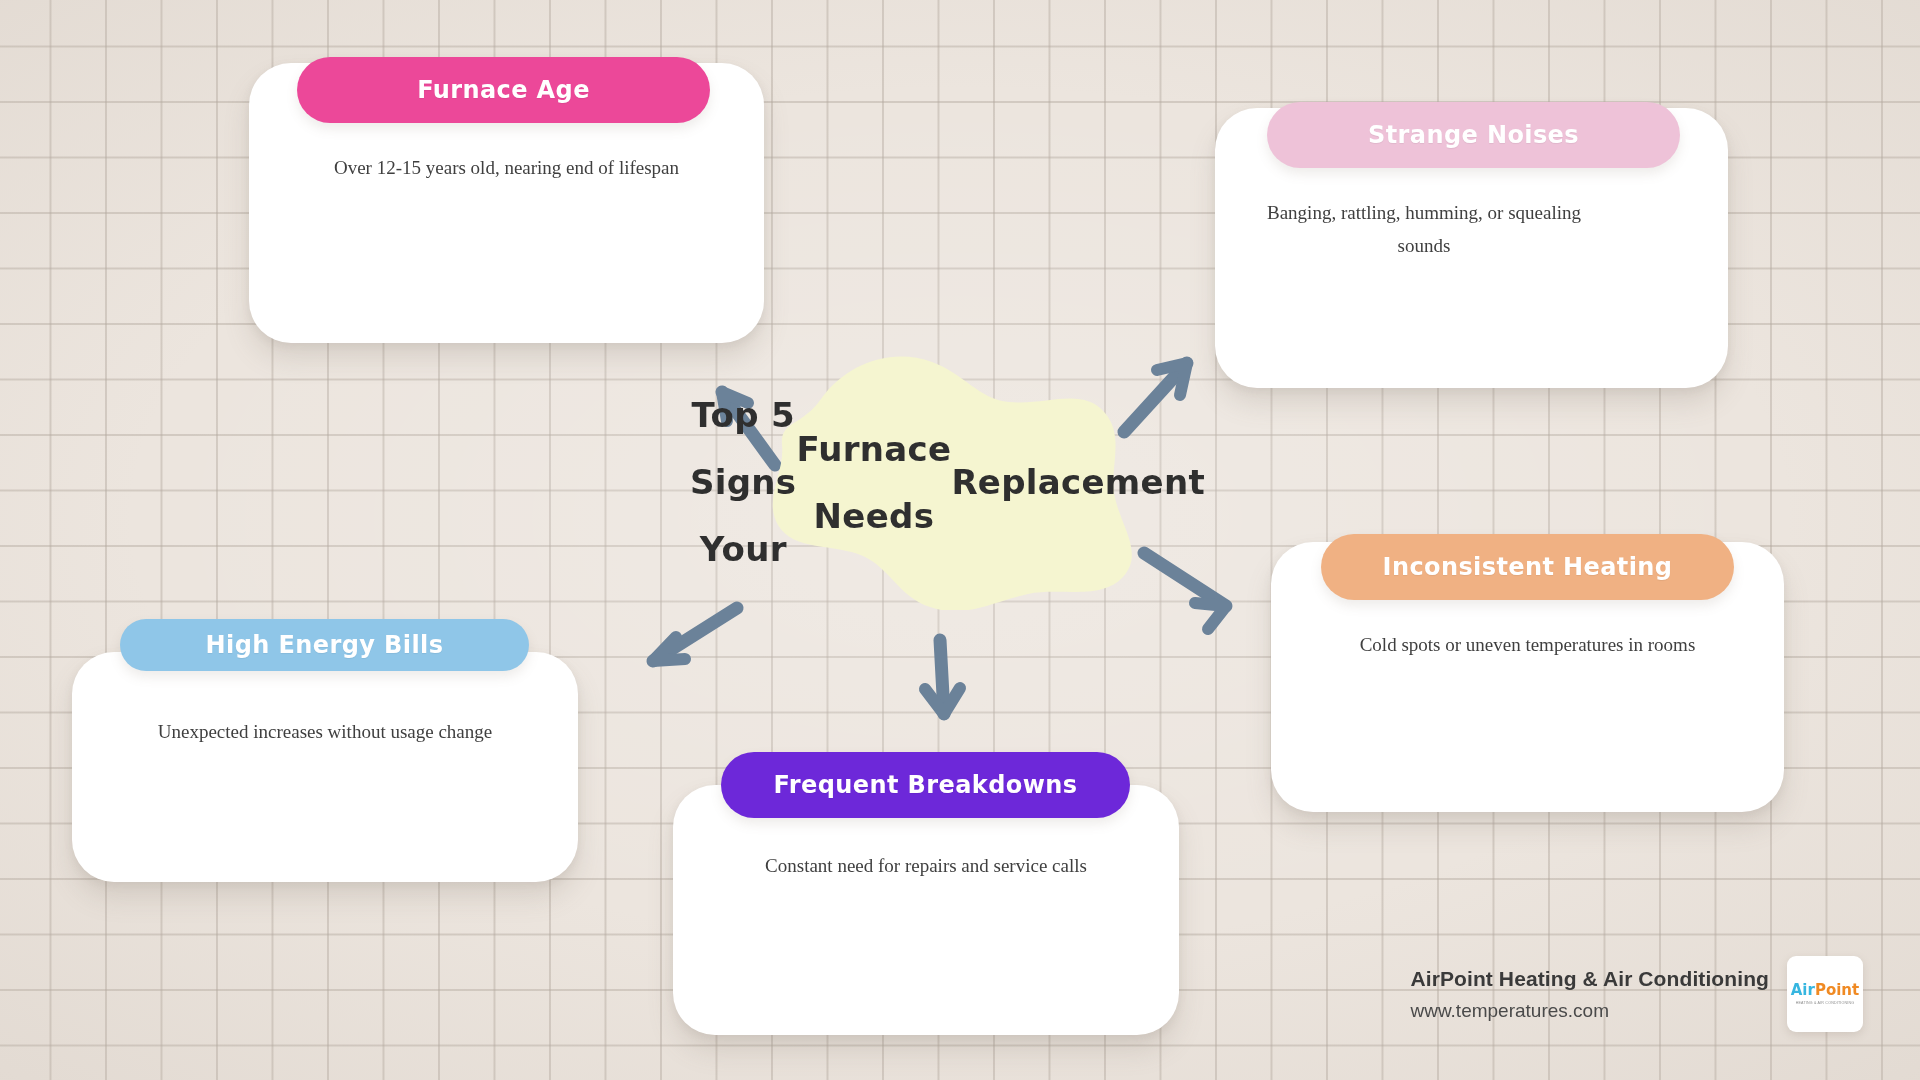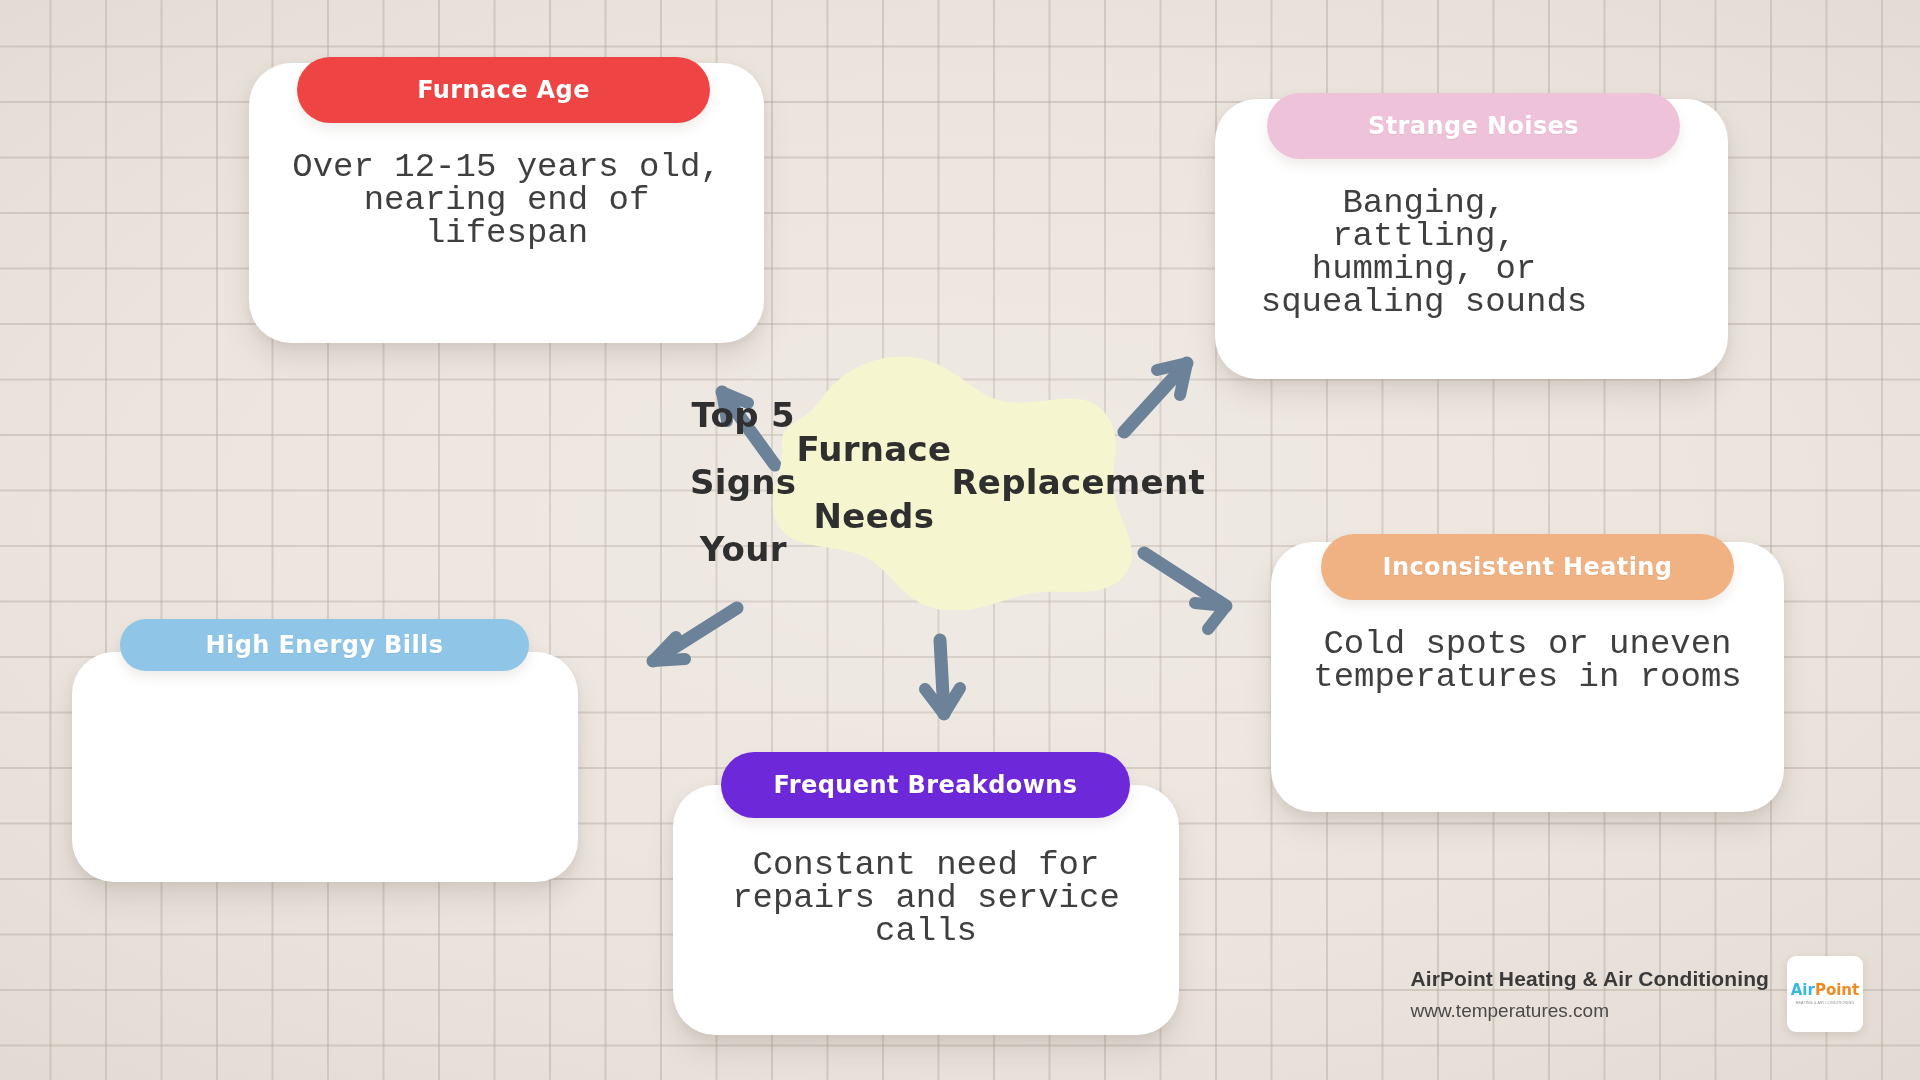--- a/index.html
+++ b/index.html
@@ -27,23 +27,23 @@
   .card-body{
     position:absolute;left:0;top:0;
     background:#fff;
     border-radius:42px;
     box-shadow:0 16px 26px rgba(120,106,94,.17), 0 3px 8px rgba(120,106,94,.10);
   }
   .card-desc{
     position:absolute;left:0;right:0;
     text-align:center;
     color:#3f3f3f;
-    font-size:34px;
+    font-size:19px;
     line-height:33px;
-    font-family:Liberation Mono, monospace;
+    font-family:Liberation Serif, serif;
     padding:0 26px;
     box-sizing:border-box;
   }
   .pill{
     position:absolute;
     border-radius:34px;
     display:flex;align-items:center;justify-content:center;
     color:#fff;
     font-family:"DejaVu Sans",sans-serif;
     font-weight:bold;
@@ -128,47 +128,48 @@
   </g>
 
   <g>
     <path d="M940 640 L944 714" stroke="#6b8299" stroke-width="13" stroke-linecap="round" fill="none"></path>
     <path d="M944 714 L925 689 M944 714 L960 688" stroke="#6b8299" stroke-width="12" stroke-linecap="round" fill="none"></path>
   </g>
 </svg>
 
 <div class="card" style="left:249px;top:63px;width:515px;height:280px;">
   <div class="card-body" style="width:515px;height:280px;"></div>
-  <div class="pill" style="left:48px;top:-6px;width:413px;height:66px;background:#ef4444;">
+  <div class="pill" style="left:48px;top:-6px;width:413px;height:66px;background:#ec4899;">
     <span>Furnace Age</span>
   </div>
   <div class="card-desc" style="top:88px;">Over 12-15 years old, nearing end of lifespan</div>
 </div>
 
-<div class="card" style="left:1215px;top:99px;width:418px;height:280px;">
+<div class="card" style="left:1215px;top:108px;width:418px;height:280px;">
   <div class="card-body" style="width:513px;height:280px;"></div>
   <div class="pill" style="left:52px;top:-6px;width:413px;height:66px;background:#eec2d8;">
     <span>Strange Noises</span>
   </div>
   <div class="card-desc" style="top:88px;">Banging, rattling, humming, or squealing sounds</div>
 </div>
 
 <div class="card" style="left:1271px;top:542px;width:513px;height:270px;">
   <div class="card-body" style="width:513px;height:270px;"></div>
   <div class="pill" style="left:50px;top:-8px;width:413px;height:66px;background:#f0b183;">
     <span>Inconsistent Heating</span>
   </div>
   <div class="card-desc" style="top:86px;">Cold spots or uneven temperatures in rooms</div>
 </div>
 
 <div class="card" style="left:72px;top:652px;width:506px;height:230px;">
   <div class="card-body" style="width:506px;height:230px;"></div>
   <div class="pill" style="left:48px;top:-33px;width:409px;height:52px;background:#8fc6e8;">
     <span>High Energy Bills</span>
   </div>
+  <div class="card-desc" style="top:63px;">Unexpected increases without usage change</div>
 </div>
 
 <div class="card" style="left:673px;top:785px;width:506px;height:250px;">
   <div class="card-body" style="width:506px;height:250px;"></div>
   <div class="pill" style="left:48px;top:-33px;width:409px;height:66px;background:#6d28d9;">
     <span>Frequent Breakdowns</span>
   </div>
   <div class="card-desc" style="top:64px;">Constant need for repairs and service calls</div>
 </div>
 

